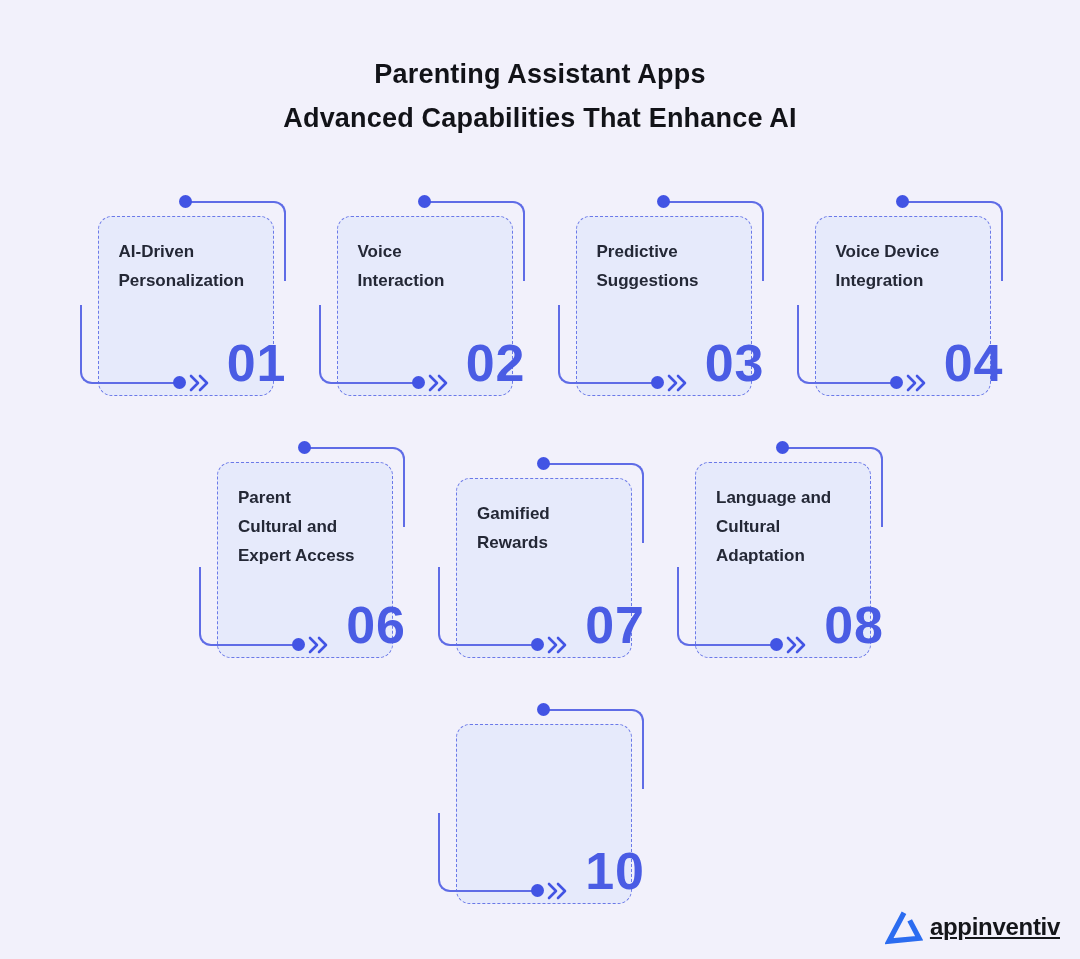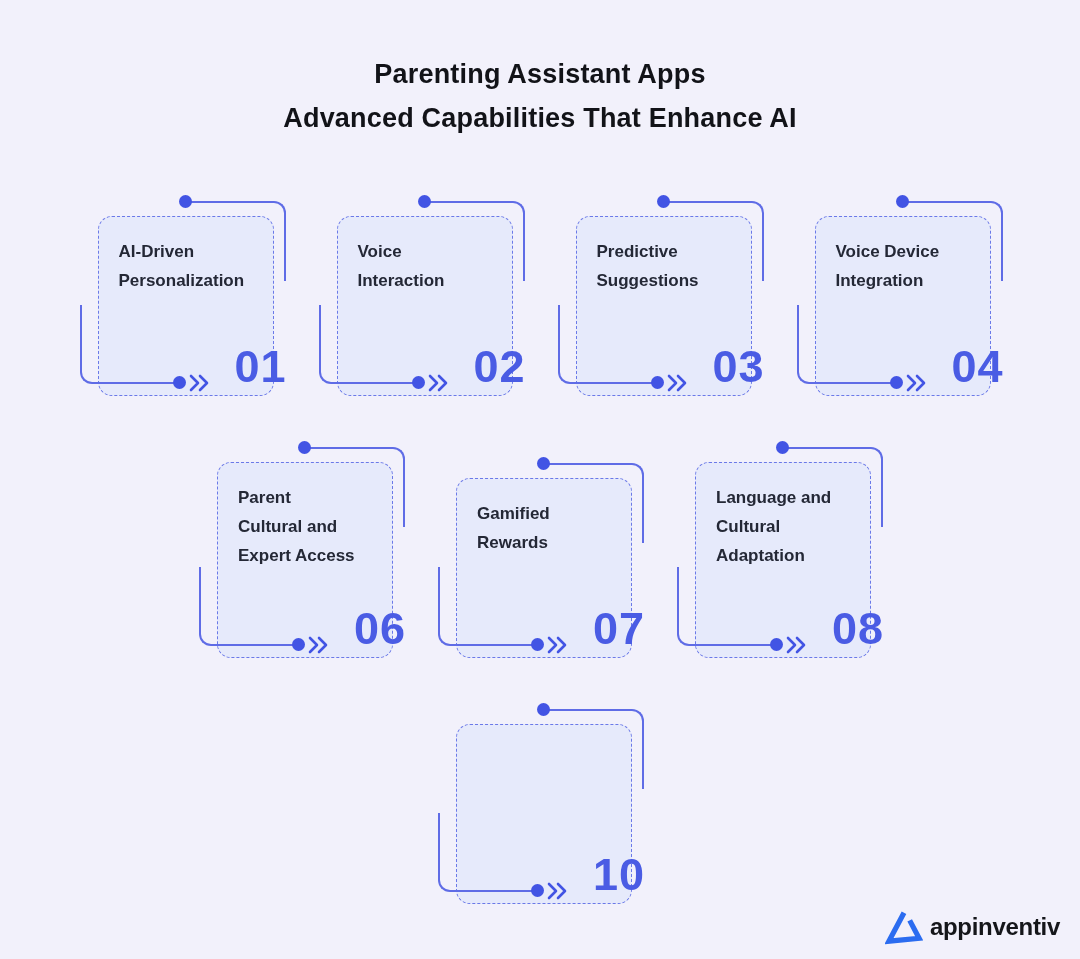--- a/index.html
+++ b/index.html
@@ -59,21 +59,21 @@
     padding: 20px 12px 0 20px;
     font-size: 17px;
     font-weight: 600;
     line-height: 29px;
     color: var(--card-text);
   }
   .card-number {
     position: absolute;
     right: -14px;
     bottom: 6px;
-    font-size: 45px;
+    font-size: 52px;
     line-height: 1;
     font-weight: 800;
     letter-spacing: 1px;
     color: var(--number);
   }
   .top-line {
     position: absolute;
     top: -15px;
     left: 88px;
     right: -12px;
@@ -139,20 +139,21 @@
     fill: none;
     stroke: var(--logo-blue);
     stroke-width: 5.5;
     stroke-linejoin: miter;
   }
   .logo-text {
     font-size: 24px;
     font-weight: 600;
     letter-spacing: -0.3px;
     color: var(--logo-dark);
+    text-decoration: underline;
   }
 </style>
 </head>
 <body>
 
 <div class="page">
 
   <div class="title">
     <div>Parenting Assistant Apps</div>
     <div>Advanced Capabilities That Enhance AI</div>

